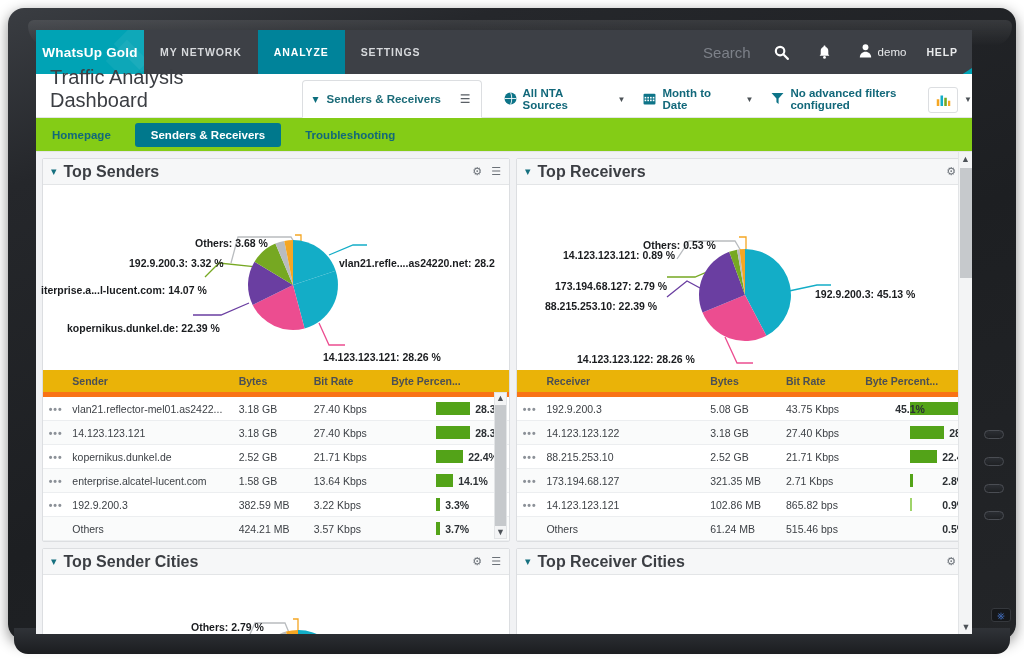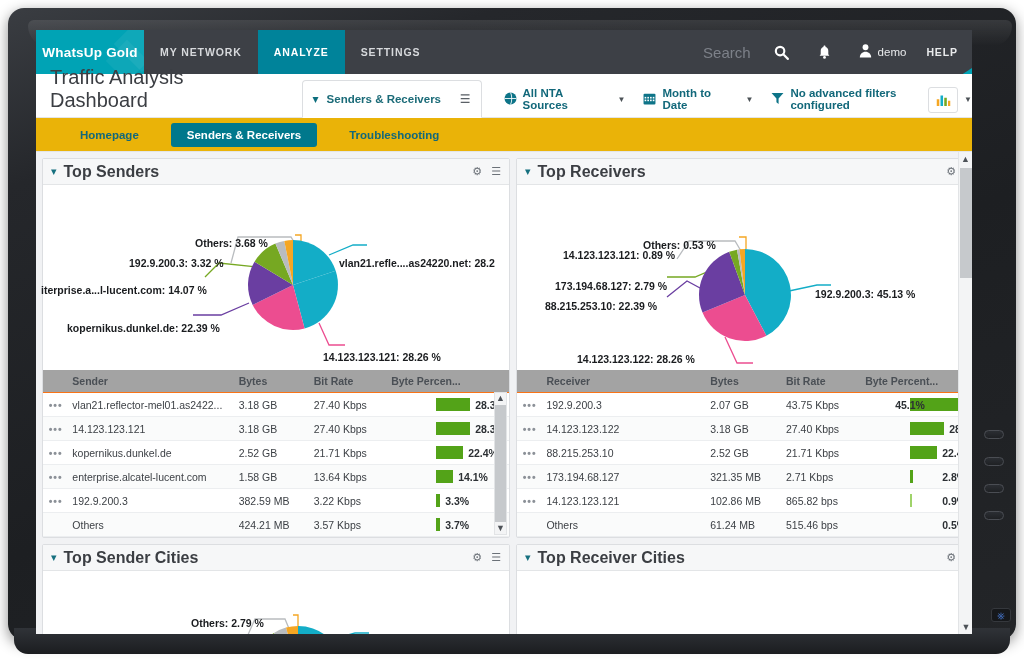--- a/index.html
+++ b/index.html
@@ -116,22 +116,22 @@
   .filt { display: flex; align-items: center; gap: 6px; font-size: 11.5px; font-weight: bold; color: #12687a; cursor: pointer; }
   .filt .tri { font-size: 8px; color: #4c5257; margin-left: 2px;}
   .chart-btn {
     position: absolute; right: 14px; bottom: 4px; width: 30px; height: 26px;
     border: 1px solid #dcdee1; border-radius: 3px; background: #fff;
     display: flex; align-items: center; justify-content: center; cursor: pointer;
   }
 
   
   .subtabs {
-    height: 34px; background: #eab308; display: flex; align-items: center;
-    padding-left: 28px; gap: 16px; border-bottom: 1px solid #e3e5e7;
+    height: 34px; background: #84cc16; display: flex; align-items: center;
+    gap: 8px; border-bottom: 1px solid #e3e5e7;
   }
   .subtab {
     padding: 6px 16px; font-size: 11.5px; font-weight: bold; color: #12687a;
     border-radius: 3px; cursor: pointer;
   }
   .subtab.active { background: #00788c; color: #ffffff; }
 
   
   .content {
     position: relative; background: #f1f2f4; height: 482px;
@@ -153,21 +153,21 @@
 
   .pielabel {
     position: absolute; font-size: 10.5px; font-weight: bold; color: #1a1c1f;
     white-space: nowrap;
   }
 
   
   .tbl { width: 100%; border-collapse: collapse; font-size: 10.5px; color: #3d4146; }
   .tbl th {
     text-align: left; font-weight: bold; color: #4a4f55; font-size: 10.5px;
-    padding: 5px 4px; border-bottom: 1px solid #f97316; background: #a3a3a3;
+    padding: 5px 4px; border-bottom: 5px solid #f97316; background: #eab308;
   }
   .tbl td { padding: 5px 4px; border-bottom: 1px solid #eceef0; }
   .tbl tr:nth-child(even) td { background: #fafbfb; }
   .dots { width: 26px; color: #8b9097; letter-spacing: 1px; text-align: center; font-weight: bold; }
   .c-name { width: 178px; }
   .c-bytes { width: 82px; }
   .c-rate { width: 86px; }
   .c-pct { width: 92px; margin-left: 29px; }
   .pctcell { display: flex; align-items: center; gap: 5px; padding-left: 45px; }
   .bar { height: 13px; background: #53a318; flex: 0 0 auto; }
@@ -525,21 +525,21 @@
                 <th class="c-name">Receiver</th>
                 <th class="c-bytes">Bytes</th>
                 <th class="c-rate">Bit Rate</th>
                 <th class="c-pct">Byte Percent...</th>
               </tr>
                 </thead>
               <tbody>
                 <tr>
                     <td class="dots">•••</td>
                   <td>192.9.200.3</td>
-                  <td>2.07 GB</td>
+                  <td>5.08 GB</td>
                   <td>43.75 Kbps</td>
                   <td>
                       <div class="pctcell" style="position:relative">
                         <span class="bar" style="width:54px"></span>
                         <span class="pctnum" style="position:absolute;left:30px">45.1%</span>
                       </div>
                     </td>
                   </tr>
                 <tr>
                     <td class="dots">•••</td>

